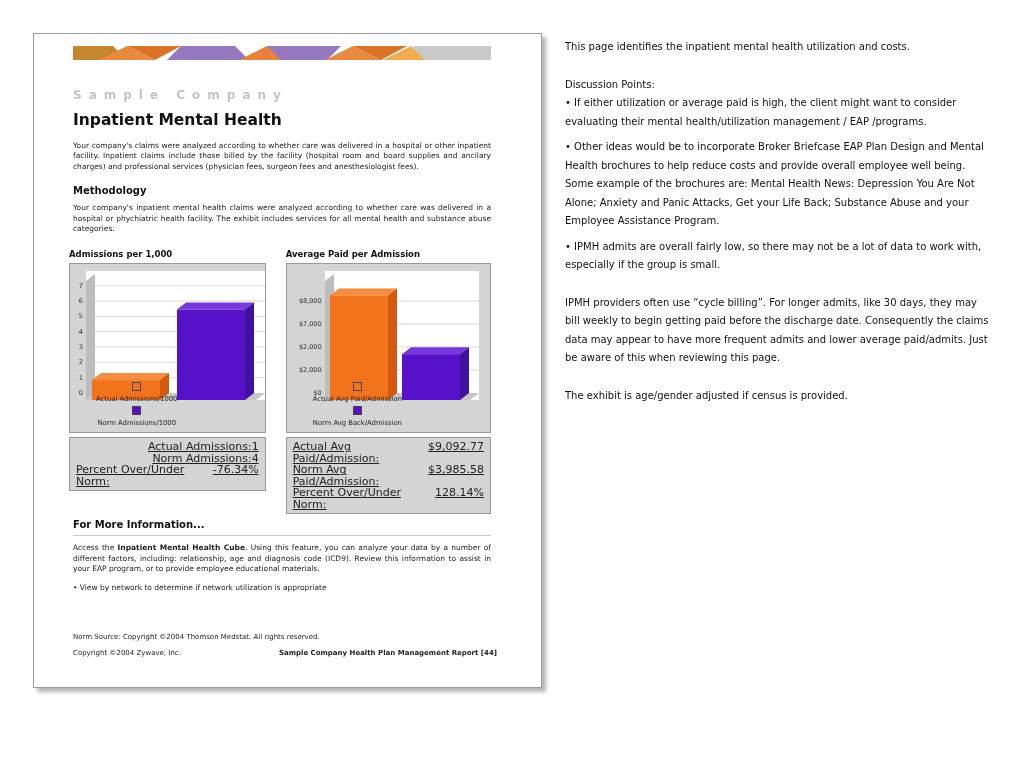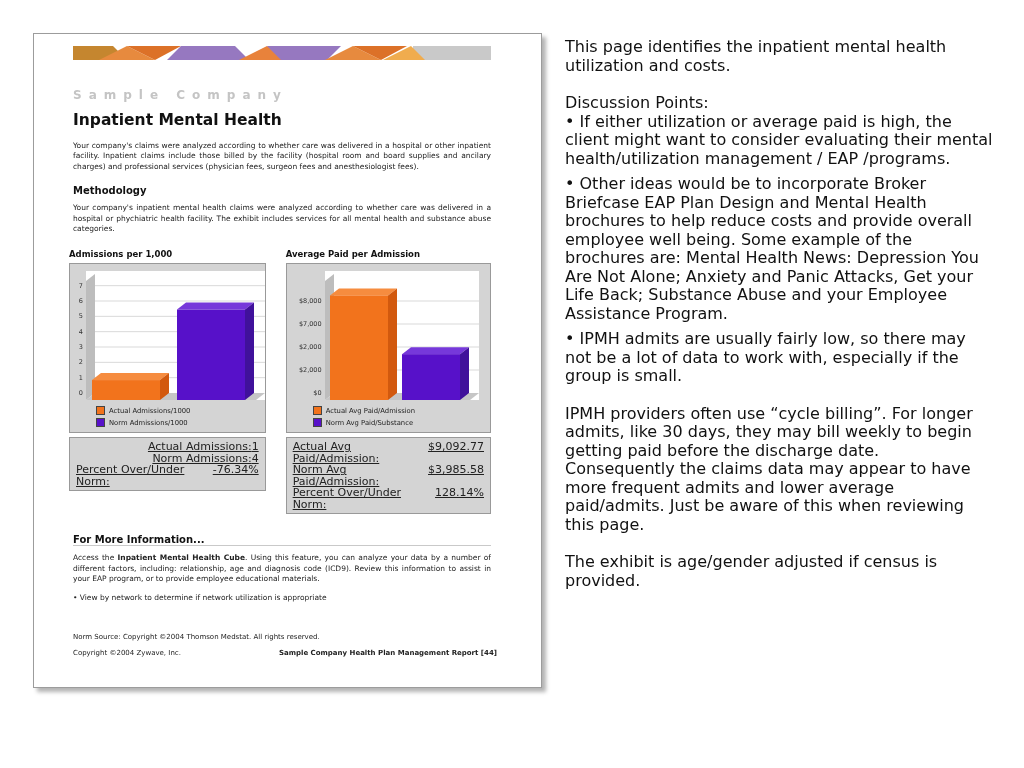--- a/index.html
+++ b/index.html
@@ -31,46 +31,46 @@
   .chart-box{
     position:relative;height:170px;background:#d4d4d4;border:1px solid #999;
     box-sizing:border-box;
   }
   .ytick{
     position:absolute;left:2px;font-size:6.5px;color:#333;text-align:right;line-height:8px;
   }
   .tick-narrow{width:11px;}
   .tick-wide{width:33px;}
   .legend{position:absolute;left:26px;bottom:5px;}
-  .legend-item{display:flex;align-items:center;gap:4px;margin-top:3px;font-size:6.8px;color:#222;}
+  .legend-item{display:flex;align-items:center;gap:4px;margin-top:3px;font-size:6.8px;color:#222;flex-direction:column;}
   .swatch{width:9px;height:9px;border:1px solid #444;box-sizing:border-box;}
   .summary-box{
     margin-top:4px;background:#d4d4d4;border:1px solid #999;padding:3px 6px;box-sizing:border-box;
   }
   .summary-row{display:flex;justify-content:flex-end;font-size:11px;line-height:11.5px;color:#222;text-decoration:underline;}
   .summary-row .val{text-align:right;}
   
   .fmi-heading{
-    margin-top:20px;font-size:10px;font-weight:700;color:#111;
-    border-bottom:1px solid #c9c9c9;
+    margin-top:5px;font-size:10px;font-weight:700;color:#111;
+    border-bottom:1px solid #c9c9c9;padding-bottom:5px;
   }
   .fmi-par{margin-top:7px;font-size:7.5px;line-height:10.4px;text-align:justify;color:#222;}
   .fmi-bullets{margin-top:7px;}
   .fmi-bullet{font-size:7.5px;line-height:11px;color:#222;}
   
   .norm-source{position:absolute;left:39px;bottom:46px;font-size:7px;color:#222;}
   .footer-row{
     position:absolute;left:39px;right:44px;bottom:30px;
     display:flex;justify-content:space-between;font-size:7px;color:#222;
   }
   .footer-report{font-weight:700;}
   
   .notes-panel{
     position:absolute;left:565px;top:38px;width:428px;
-    font-size:16px;line-height:18.5px;color:#111;
+    font-size:10px;line-height:18.5px;color:#111;
   }
   .notes-panel p{margin:0;}
   .gap-before{margin-top:19px !important;}
   .bullet-gap{margin-top:7px !important;}
 </style>
 </head>
 <body>
 
 <div class="report-page">
   <div class="page-content">
@@ -178,21 +178,21 @@
           <span class="ytick tick-wide" style="top:79px">$2,000</span>
           <span class="ytick tick-wide" style="top:56px">$7,000</span>
           <span class="ytick tick-wide" style="top:33px">$8,000</span>
           <div class="legend">
             <div class="legend-item">
               <span class="swatch" style="background: rgb(242, 115, 28);"></span>
               <span>Actual Avg Paid/Admission</span>
             </div>
             <div class="legend-item">
               <span class="swatch" style="background: rgb(87, 17, 201);"></span>
-              <span>Norm Avg Paid/Substance</span>
+              <span>Norm Avg Back/Admission</span>
             </div>
           </div>
         </div>
         <div class="summary-box">
           <div class="summary-row">
             <span>Actual Avg Paid/Admission:</span>
             <span class="val">$9,092.77</span>
           </div>
           <div class="summary-row">
             <span>Norm Avg Paid/Admission:</span>
@@ -219,16 +219,16 @@
     <span>Copyright ©2004 Zywave, Inc.</span>
     <span class="footer-report">Sample Company Health Plan Management Report [44]</span>
   </div>
 </div>
 
 <div class="notes-panel">
   <p>This page identifies the inpatient mental health utilization and costs.</p>
   <p class="gap-before">Discussion Points:</p>
   <p>• If either utilization or average paid is high, the client might want to consider evaluating their mental health/utilization management / EAP /programs.</p>
   <p class="bullet-gap">• Other ideas would be to incorporate Broker Briefcase EAP Plan Design and Mental Health brochures to help reduce costs and provide overall employee well being. Some example of the brochures are: Mental Health News: Depression You Are Not Alone; Anxiety and Panic Attacks, Get your Life Back; Substance Abuse and your Employee Assistance Program.</p>
-  <p class="bullet-gap">• IPMH admits are usually fairly low, so there may not be a lot of data to work with, especially if the group is small.</p>
+  <p class="bullet-gap">• IPMH admits are overall fairly low, so there may not be a lot of data to work with, especially if the group is small.</p>
   <p class="gap-before">IPMH providers often use “cycle billing”.  For longer admits, like 30 days, they may bill weekly to begin getting paid before the discharge date.  Consequently the claims data may appear to have more frequent admits and lower average paid/admits.  Just be aware of this when reviewing this page.</p>
   <p class="gap-before">The exhibit is age/gender adjusted if census is provided.</p>
 </div>
 
 </body></html>

